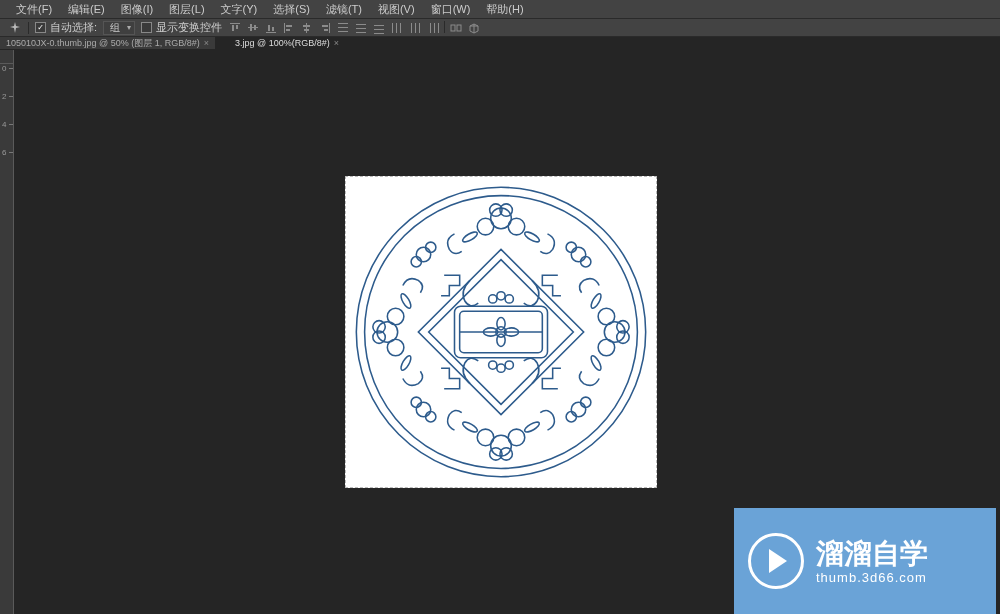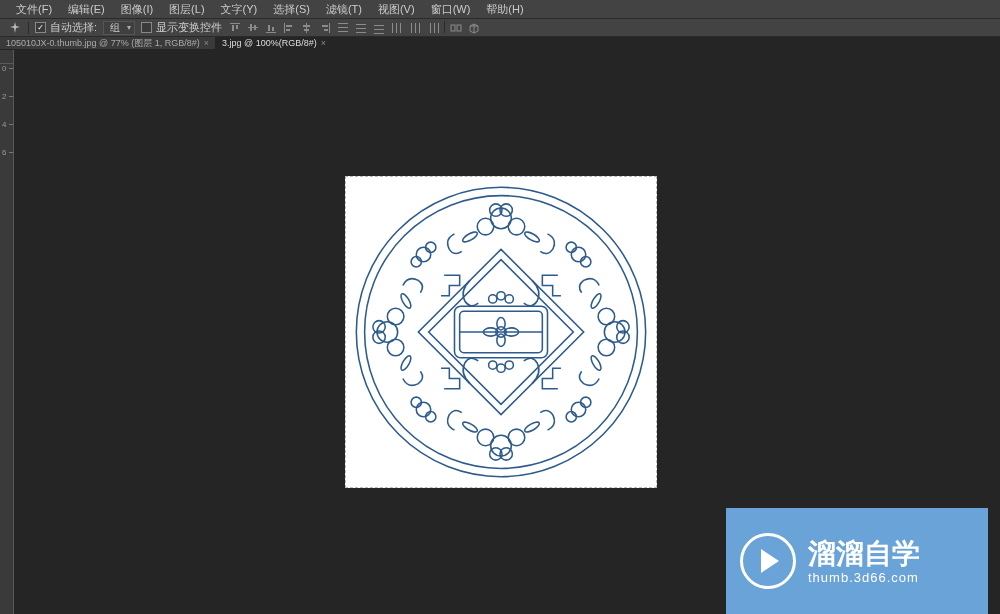--- a/index.html
+++ b/index.html
@@ -104,20 +104,21 @@
       align-items: center;
       gap: 4px;
       border-right: 1px solid #252525;
       cursor: pointer;
       height: 12px;
       color: #aaa;
     }
     .doc-tab.active {
       background: #252525;
       color: #ddd;
+      margin-left: 13px;
     }
     .tab-close {
       font-size: 9px;
       cursor: pointer;
       color: #888;
     }
     .canvas-area {
       position: absolute;
       top: 50px;
       left: 14px;
@@ -186,21 +187,21 @@
       position: absolute;
       background: #fff;
       border: 1px dashed #bbb;
     }
     .ornament-svg {
       width: 100%;
       height: 100%;
     }
     .watermark {
       position: absolute;
-      right: 12px;
+      right: 4px;
       bottom: 0;
       width: 262px;
       height: 106px;
       background: #6aa3d7;
       display: flex;
       align-items: center;
       padding: 0 14px;
     }
     .watermark-icon {
       width: 56px;
@@ -345,21 +346,21 @@
           <rect x="8" y="4" width="4" height="6" fill="none" stroke="#aaa"></rect>
         </svg></div>
     <div class="align-icon"><svg width="14" height="14">
           <path d="M3 5 L7 3 L11 5 L11 10 L7 12 L3 10 Z M7 3 L7 12 M3 5 L11 5" fill="none" stroke="#aaa"></path>
         </svg></div>
   </div>
 </div>
 
 <div class="tab-bar">
   <div class="doc-tab">
-    <span>105010JX-0.thumb.jpg @ 77% (图层 1, RGB/8#)</span>
+    <span>105010JX-0.thumb.jpg @ 50% (图层 1, RGB/8#)</span>
     <span class="tab-close">×</span>
   </div>
   <div class="doc-tab active">
     <span>3.jpg @ 100%(RGB/8#)</span>
     <span class="tab-close">×</span>
   </div>
 </div>
 
 <div class="ruler-corner"></div>
 

